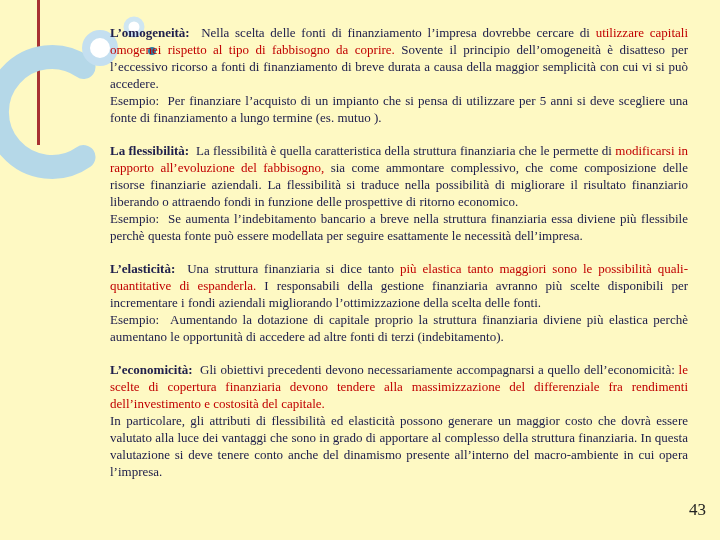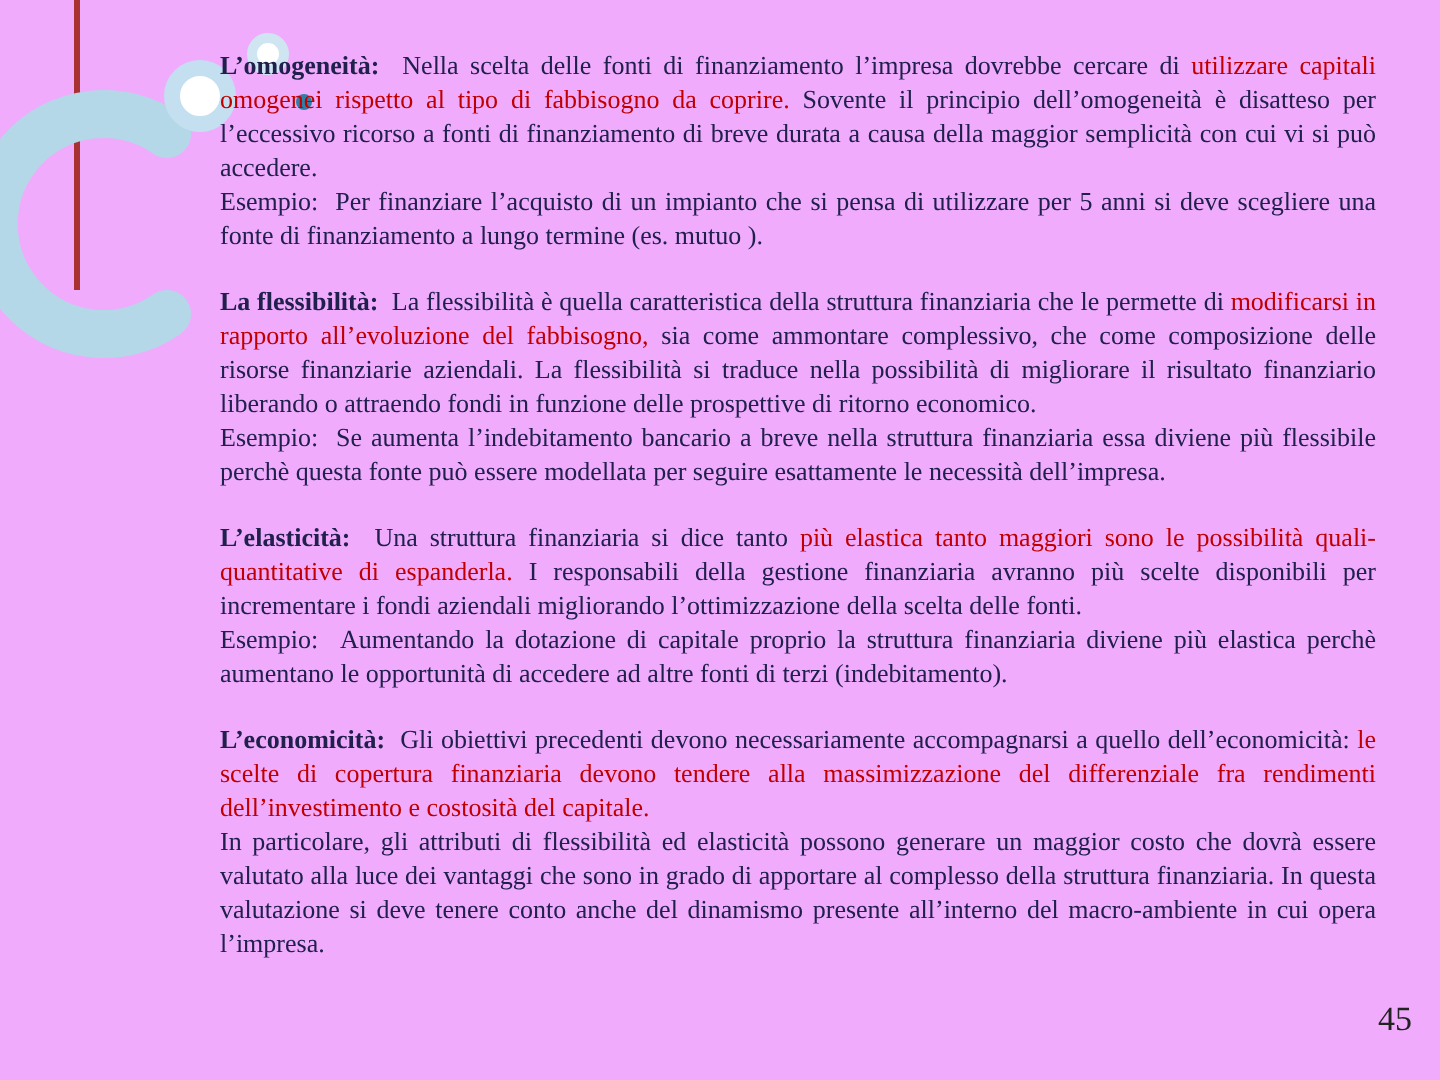--- a/index.html
+++ b/index.html
@@ -3,21 +3,21 @@
 <meta charset="utf-8">
 <style>
   html, body { margin: 0; padding: 0; }
   body {
     width: 720px; height: 540px;
     background: #ffffff;
     font-family: "Liberation Serif", serif;
     position: relative;
     overflow: hidden;
   }
-  .slide { position: absolute; inset: 0; background: #f0abfc; }
+  .slide { position: absolute; inset: 0; background: #fef9c3; }
   .decor { position: absolute; top: 0; left: 0; z-index: 0; }
   .content {
     position: absolute;
     left: 110px; top: 24px;
     width: 578px;
     font-size: 13px;
     line-height: 17px;
     text-align: justify;
     z-index: 1;
   }
@@ -44,15 +44,15 @@
     <circle cx="152" cy="51" r="4" fill="#2f7fa6"></circle>
   </svg>
 
   <div class="content" style="color: rgb(32, 32, 76);">
     <p class="para"><span class="bold">L’omogeneità:</span><span>&nbsp;&nbsp;Nella scelta delle fonti di finanziamento l’impresa dovrebbe cercare di </span><span style="color: rgb(192, 0, 0);">utilizzare capitali omogenei rispetto al tipo di fabbisogno da coprire.</span><span> Sovente il principio dell’omogeneità è disatteso per l’eccessivo ricorso a fonti di finanziamento di breve durata a causa della maggior semplicità con cui vi si può accedere.</span><br><span>Esempio:&nbsp;&nbsp;Per finanziare l’acquisto di un impianto che si pensa di utilizzare per 5 anni si deve scegliere una fonte di finanziamento a lungo termine (es. mutuo ).</span></p>
     <p class="para"><span class="bold">La flessibilità:</span><span>&nbsp;&nbsp;La flessibilità è quella caratteristica della struttura finanziaria che le permette di </span><span style="color: rgb(192, 0, 0);">modificarsi in rapporto all’evoluzione del fabbisogno,</span><span> sia come ammontare complessivo, che come composizione delle risorse finanziarie aziendali. La flessibilità si traduce nella possibilità di migliorare il risultato finanziario liberando o attraendo fondi in funzione delle prospettive di ritorno economico.</span><br><span>Esempio:&nbsp;&nbsp;Se aumenta l’indebitamento bancario a breve nella struttura finanziaria essa diviene più flessibile perchè questa fonte può essere modellata per seguire esattamente le necessità dell’impresa.</span></p>
     <p class="para"><span class="bold">L’elasticità:</span><span>&nbsp;&nbsp;Una struttura finanziaria si dice tanto </span><span style="color: rgb(192, 0, 0);">più elastica tanto maggiori sono le possibilità quali-quantitative di espanderla.</span><span> I responsabili della gestione finanziaria avranno più scelte disponibili per incrementare i fondi aziendali migliorando l’ottimizzazione della scelta delle fonti.</span><br><span>Esempio:&nbsp;&nbsp;Aumentando la dotazione di capitale proprio la struttura finanziaria diviene più elastica perchè aumentano le opportunità di accedere ad altre fonti di terzi (indebitamento).</span></p>
     <p class="para"><span class="bold">L’economicità:</span><span>&nbsp;&nbsp;Gli obiettivi precedenti devono necessariamente accompagnarsi a quello dell’economicità: </span><span style="color: rgb(192, 0, 0);">le scelte di copertura finanziaria devono tendere alla massimizzazione del differenziale fra rendimenti dell’investimento e costosità del capitale.</span><br><span>In particolare, gli attributi di flessibilità ed elasticità possono generare un maggior costo che dovrà essere valutato alla luce dei vantaggi che sono in grado di apportare al complesso della struttura finanziaria. In questa valutazione si deve tenere conto anche del dinamismo presente all’interno del macro-ambiente in cui opera l’impresa.</span></p>
   </div>
 
-  <div class="page-number" style="color: rgb(34, 34, 34);">45</div>
+  <div class="page-number" style="color: rgb(34, 34, 34);">43</div>
 
 </div>
 
 </body></html>

